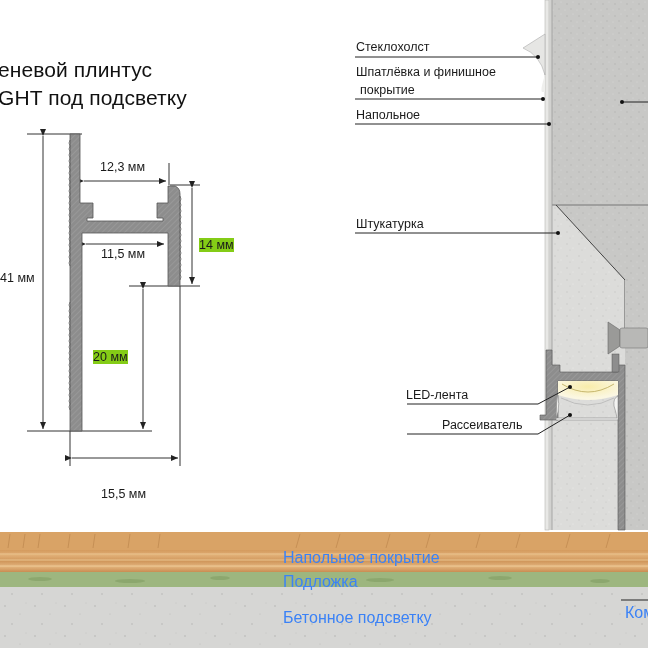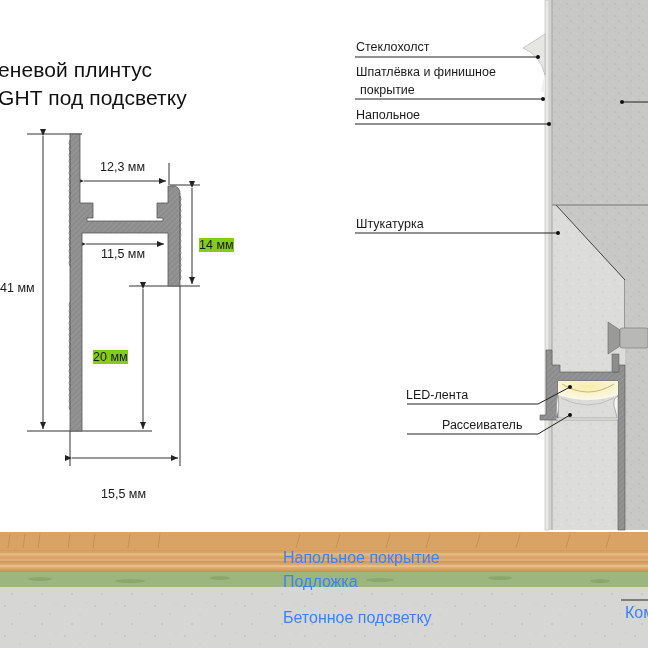--- a/index.html
+++ b/index.html
@@ -177,21 +177,21 @@
     <rect x="0" y="587" width="648" height="61" fill="url(#concrete)"></rect>
     <line x1="621" y1="600" x2="648" y2="600" stroke="#222" stroke-width="1"></line>
   </g>
 </svg>
 
 <div class="abs title">
   <div>еневой плинтус</div>
   <div>GHT под подсветку</div>
 </div>
 
-<div class="abs dim" style="left:0;top:271px;background:transparent;margin-top:10px;">41 мм</div>
+<div class="abs dim" style="left:0;top:271px;background:transparent;">41 мм</div>
 <div class="abs dim" style="left:100px;top:160px;background:transparent;">12,3 мм</div>
 <div class="abs dim" style="left:101px;top:247px;background:transparent;">11,5 мм</div>
 <div class="abs dim" style="left:199px;top:238px;">14 мм</div>
 <div class="abs dim" style="left:93px;top:350px;">20 мм</div>
 <div class="abs dim" style="left:101px;top:441px;background:transparent;margin-top:46px;">15,5 мм</div>
 
 <div class="abs lbl" style="left:356px;top:40px;">Стеклохолст</div>
 <div class="abs lbl" style="left:356px;top:65px;">Шпатлёвка и финишное</div>
 <div class="abs lbl" style="left:360px;top:83px;">покрытие</div>
 <div class="abs lbl" style="left:356px;top:108px;">Напольное</div>

